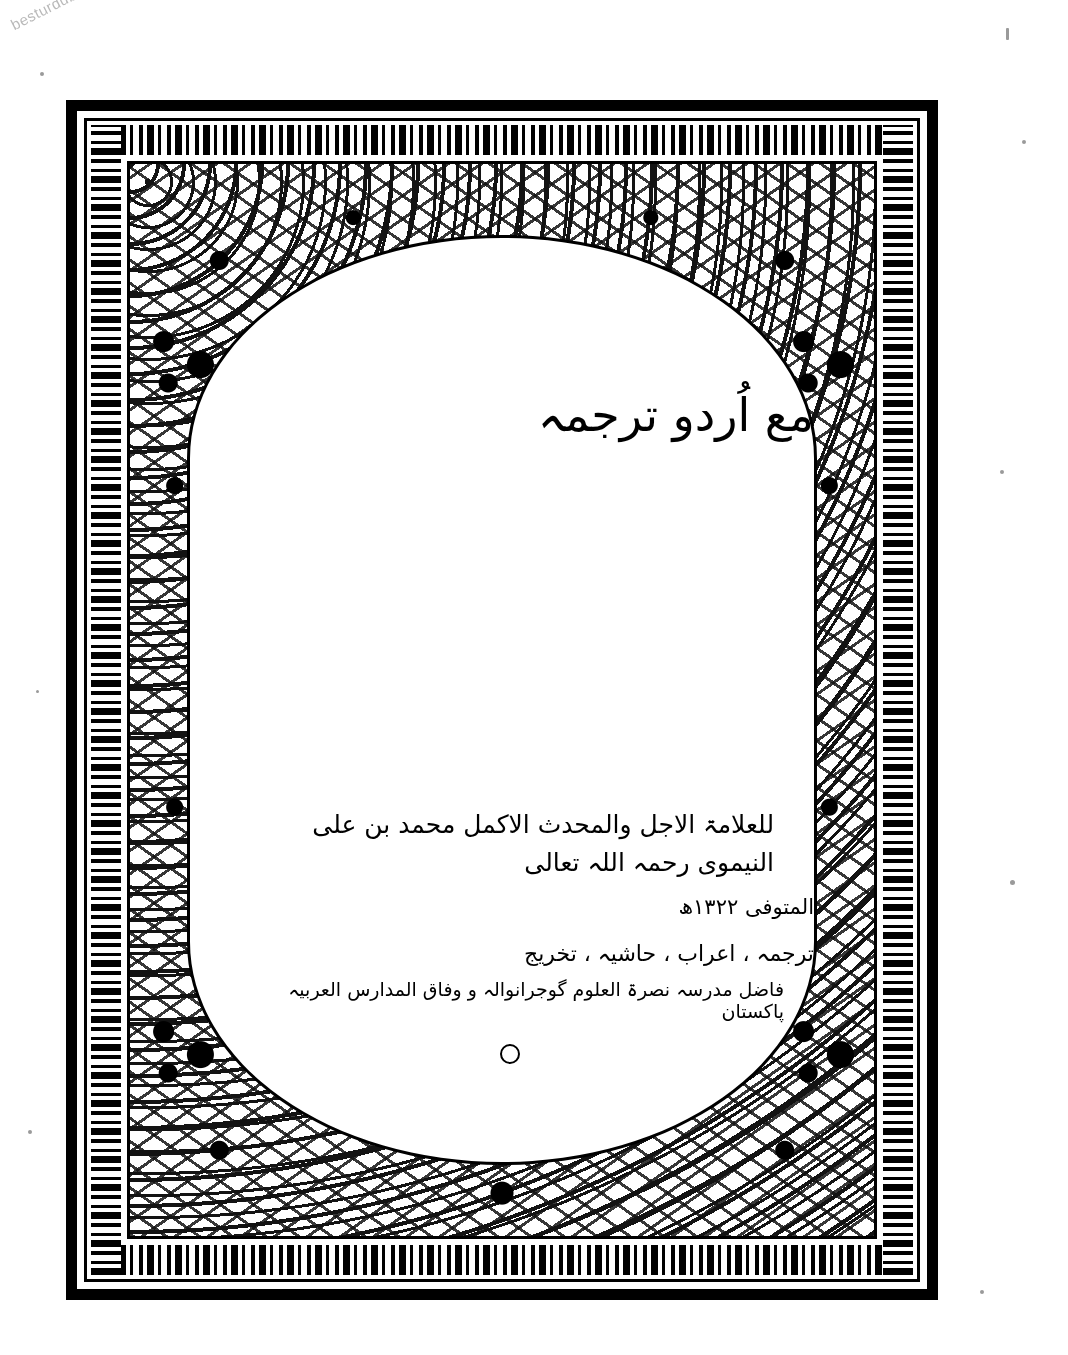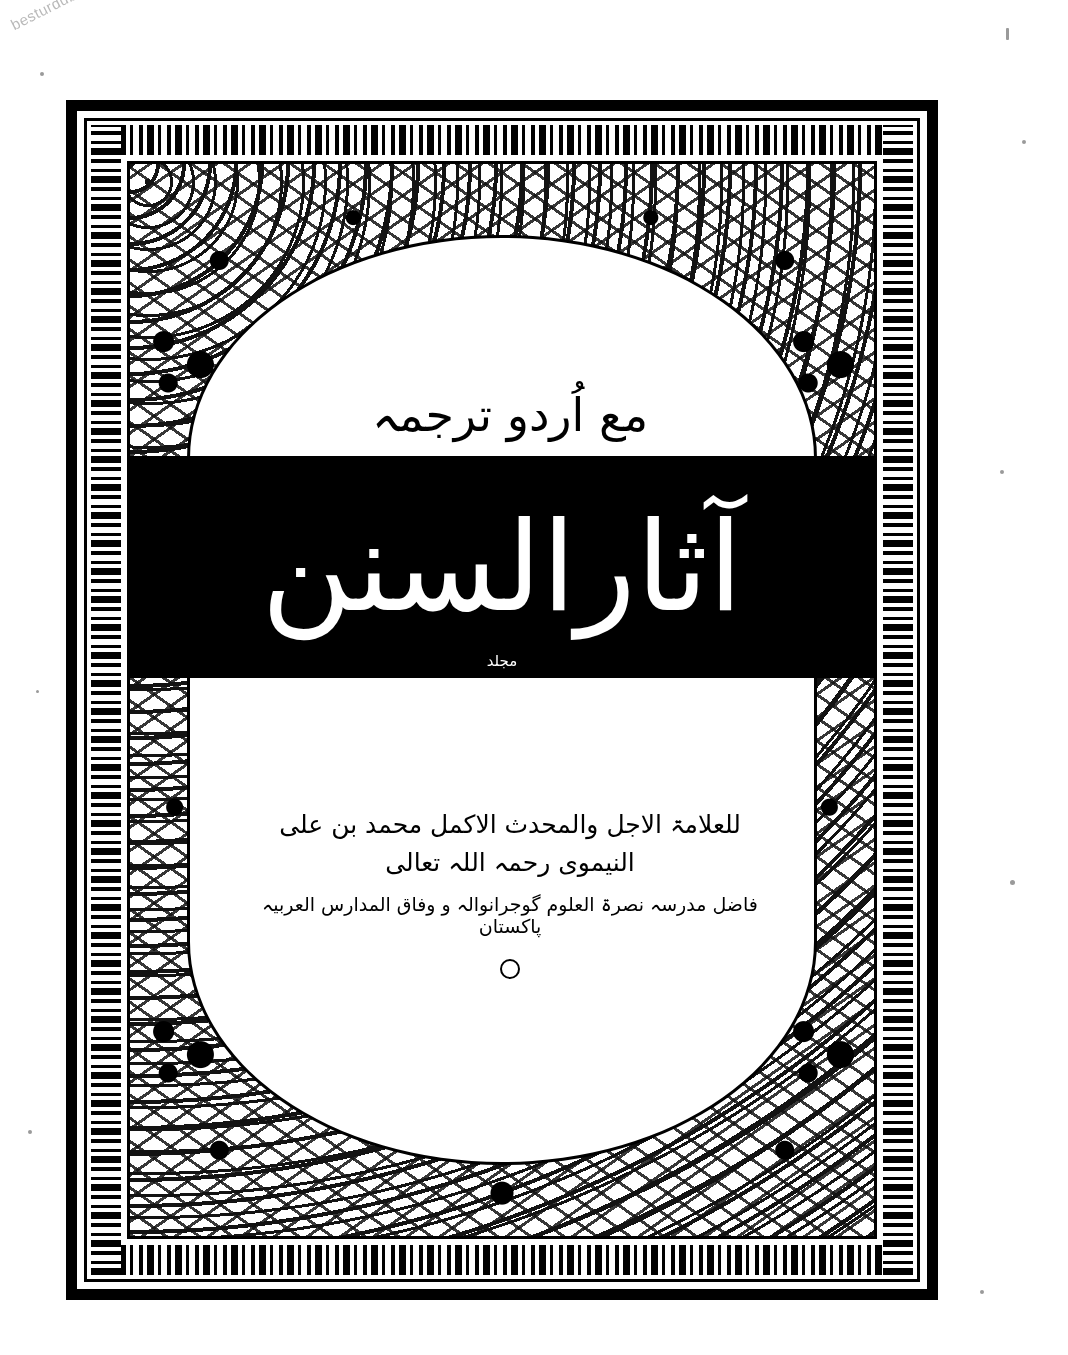--- a/index.html
+++ b/index.html
@@ -178,21 +178,20 @@
     left: 50%;
     transform: translateX(-50%);
     color: #fff;
     font-size: 15px;
   }
 
   
   .med-text {
     position: absolute;
     left: 16px; right: 0;
-    text-align: center;
     z-index: 6;
   }
   .line-urdu-trans {
     top: 150px;
     font-size: 46px;
     letter-spacing: -1px;
   }
   .author-block { top: 560px; margin-top: 8px; }
   .author-block .author-honorific {
     font-size: 25px;
@@ -275,28 +274,26 @@
     <div class="corner-orn co-tl"></div>
     <div class="corner-orn co-tr"></div>
     <div class="corner-orn co-bl"></div>
     <div class="corner-orn co-br"></div>
 
     <div class="medallion">
       <div class="med-text line-urdu-trans">مع اُردو ترجمہ</div>
 
       <div class="med-text author-block">
         <div class="author-honorific">للعلامۃ الاجل والمحدث الاکمل محمد بن علی النیموی رحمہ اللہ تعالی</div>
+        <div class="death-year">المتوفی ۱۳۲۲ھ</div>
+        <div class="works-line">ترجمہ ، اعراب ، حاشیہ ، تخریج</div>
         <div class="translator-credential">فاضل مدرسہ نصرۃ العلوم گوجرانوالہ و وفاق المدارس العربیہ پاکستان</div>
         <div class="dot-sep"></div>
       </div>
 
       <div class="med-text publisher-block">
         <div class="publisher">مکتبہ حسینیہ</div>
 
       </div>
     </div>
 
-    <div class="title-band">
-      <div class="main-title">آثارالسنن</div>
-      <div class="title-sub">مجلد</div>
-    </div>
   </div>
 </div>
 
 </body></html>

